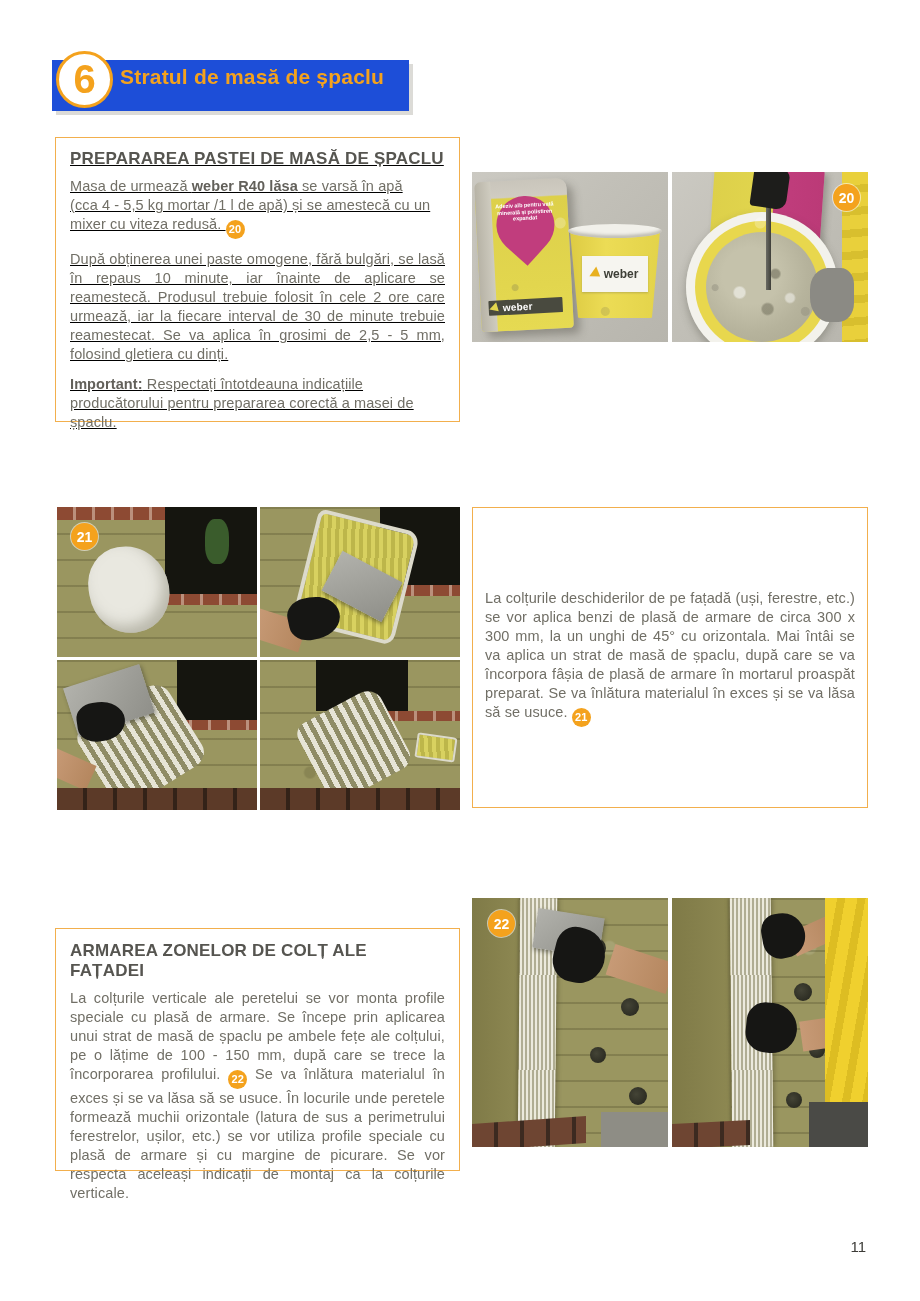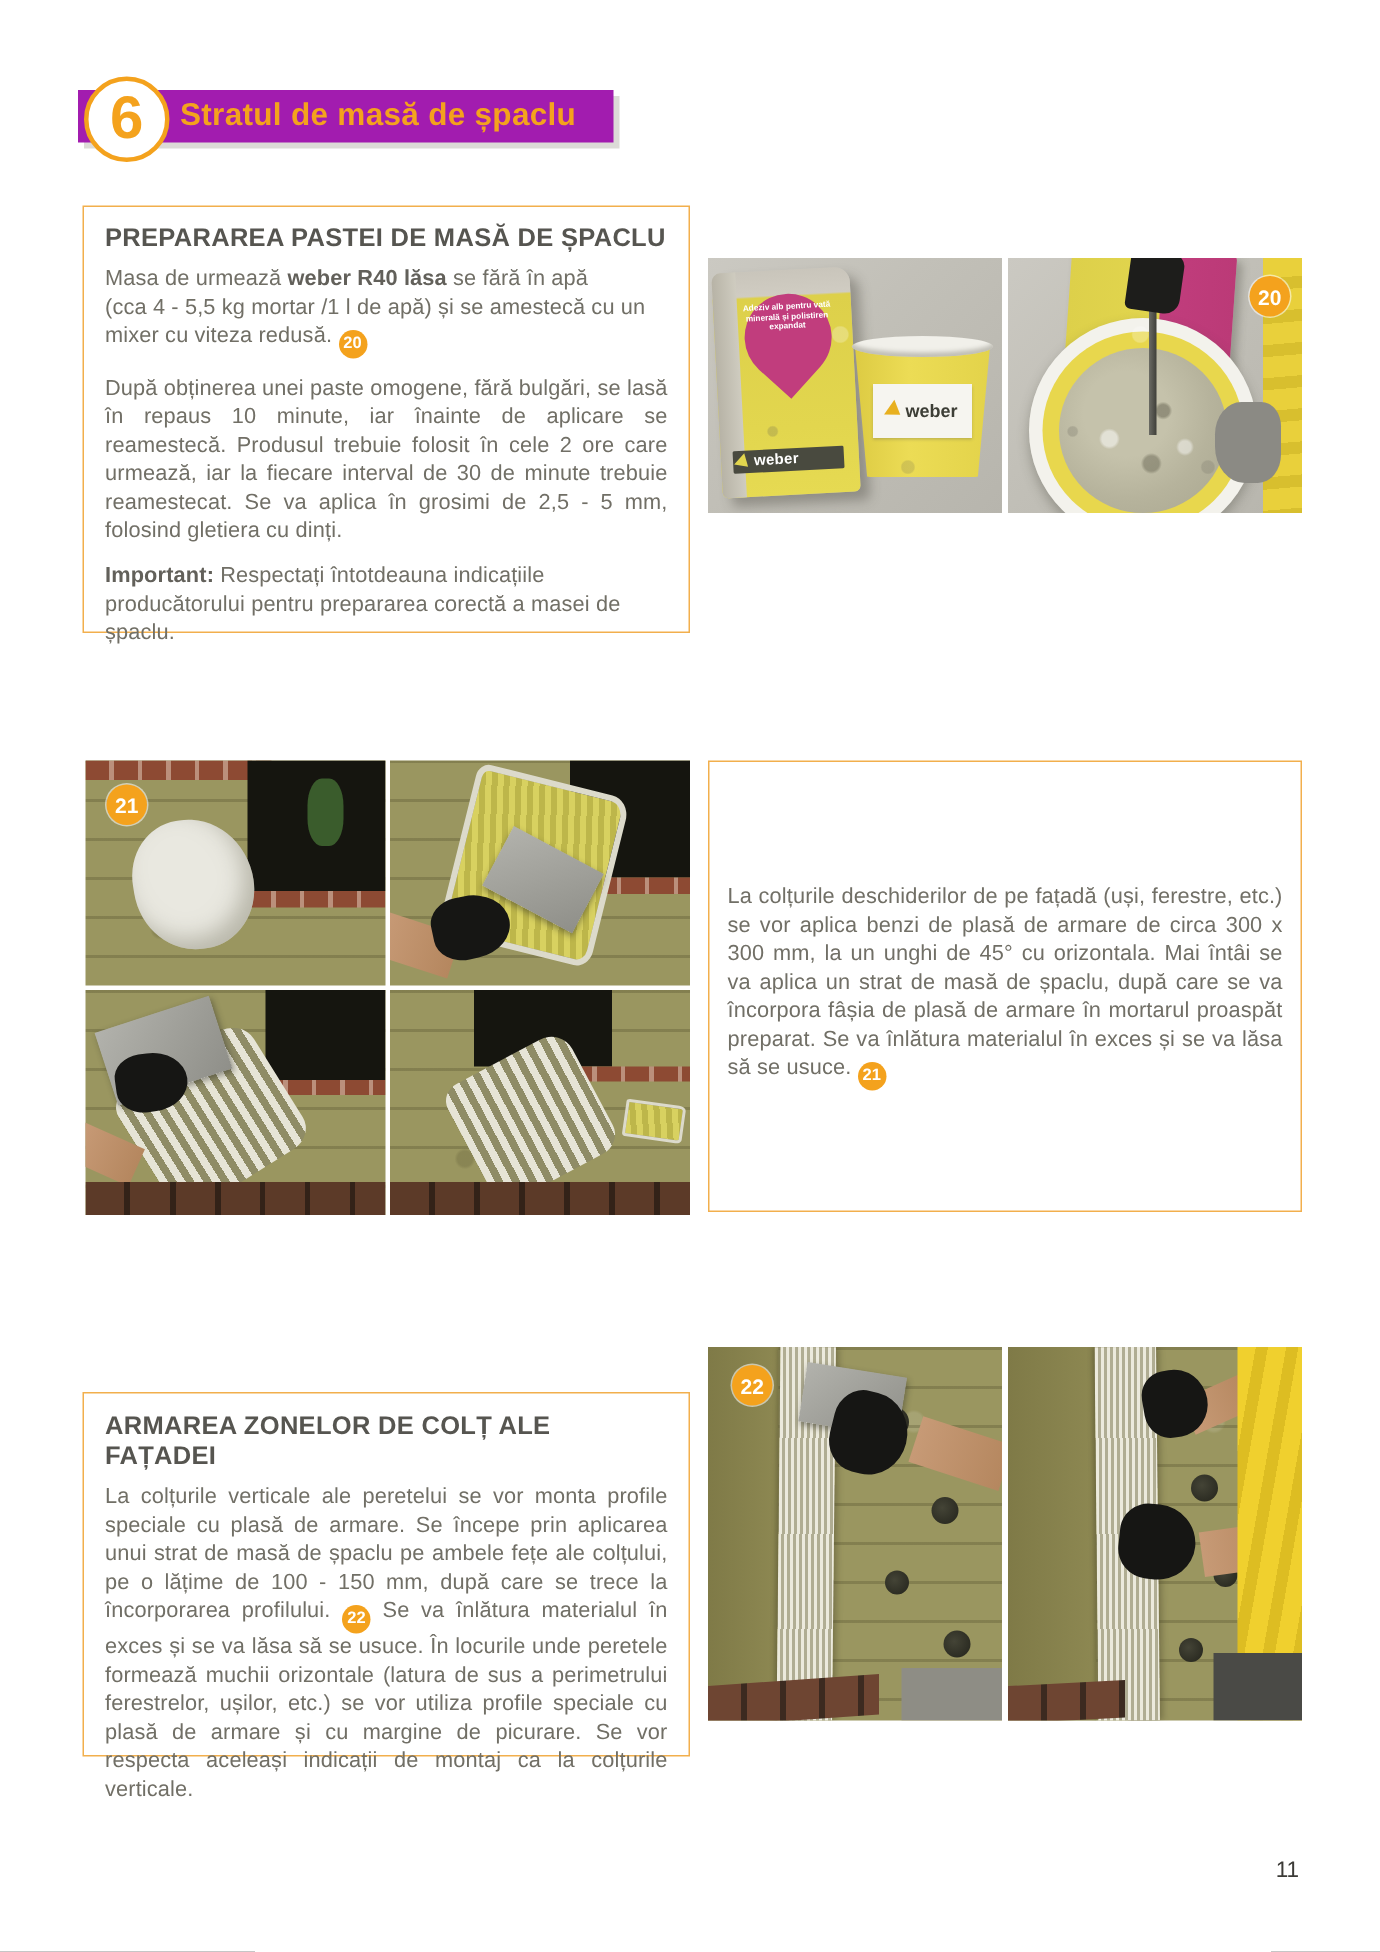--- a/index.html
+++ b/index.html
@@ -2,22 +2,22 @@
 <html><head>
 <meta charset="utf-8">
 <style>
   html,body{margin:0;padding:0;background:#9a9a9a;}
   .page{
     position:relative;width:920px;height:1301px;background:#ffffff;margin:0 auto;
     font-family:"Liberation Sans","DejaVu Sans",sans-serif;overflow:hidden;
   }
   
   .header-bar{
-    position:absolute;left:52px;top:60px;width:357px;height:35px;
-    background:#a21caf;box-shadow:4px 4px 0 #dcdbd7;
+    position:absolute;left:52px;top:60px;width:357px;height:51px;
+    background:#1d4ed8;box-shadow:4px 4px 0 #dcdbd7;
   }
   .header-bar .bar-title{
     position:absolute;left:68px;top:0;height:33px;line-height:33px;
     color:#f4a21d;font-size:21px;font-weight:bold;letter-spacing:.2px;white-space:nowrap;
   }
   .header-circle{
     position:absolute;left:56px;top:51px;width:57px;height:57px;border-radius:50%;
     background:#fff;border:3px solid #f4a21d;box-sizing:border-box;z-index:2;
     display:flex;align-items:center;justify-content:center;
   }
@@ -30,21 +30,21 @@
   }
   .tbox h2{
     margin:0 0 8px 0;font-size:17px;font-weight:bold;color:#565550;letter-spacing:.2px;
   }
   .tbox p{
     margin:0 0 11px 0;font-size:14.5px;line-height:19px;color:#716f66;letter-spacing:.1px;
   }
   .tbox p.just{text-align:justify;}
   .tbox p:last-child{margin-bottom:0;}
   .bold-seg{font-weight:bold;color:#62605a;}
-  .box-prep{left:55px;top:137px;width:405px;height:285px;}
+  .box-prep{left:55px;top:137px;width:405px;height:285px;text-decoration:underline;}
   .box-sens{left:472px;top:507px;width:396px;height:301px;display:flex;flex-direction:column;justify-content:center;padding:0 12px;}
   .box-colt{left:55px;top:928px;width:405px;height:243px;padding-top:12px;}
 
   
   .inline-badge{
     display:inline-flex;width:19px;height:19px;border-radius:50%;background:#f4a21d;
     color:#fff;font-size:11px;font-weight:bold;align-items:center;justify-content:center;
     vertical-align:-4px;
   }
   .photo-badge{
@@ -146,21 +146,21 @@
 
   <div class="header-bar">
     <span class="bar-title">Stratul de masă de șpaclu</span>
   </div>
   <div class="header-circle">
     <span class="step-num">6</span>
   </div>
 
   <div class="tbox box-prep">
     <h2>PREPARAREA PASTEI DE MASĂ DE ȘPACLU</h2>
-    <p><span>Masa de urmează </span><span class="bold-seg">weber R40 lăsa</span><span> se fără în apă</span><br>
+    <p><span>Masa de urmează </span><span class="bold-seg">weber R40 lăsa</span><span> se varsă în apă</span><br>
     <span>(cca 4 - 5,5 kg mortar /1 l de apă) și se amestecă cu un mixer cu viteza redusă. </span><span class="inline-badge">20</span></p>
     <p class="just">După obținerea unei paste omogene, fără bulgări, se lasă în repaus 10 minute, iar înainte de aplicare se reamestecă. Produsul trebuie folosit în cele 2 ore care urmează, iar la fiecare interval de 30 de minute trebuie reamestecat. Se va aplica în grosimi de 2,5 - 5 mm, folosind gletiera cu dinți.</p>
     <p><span class="bold-seg">Important:</span><span> Respectați întotdeauna indicațiile producătorului pentru prepararea corectă a masei de șpaclu.</span></p>
   </div>
 
   <div class="photo photo-20">
     <div class="ph concrete">
       <div class="bag">
         <div class="bag-side"></div>
         <div class="teardrop"></div>

